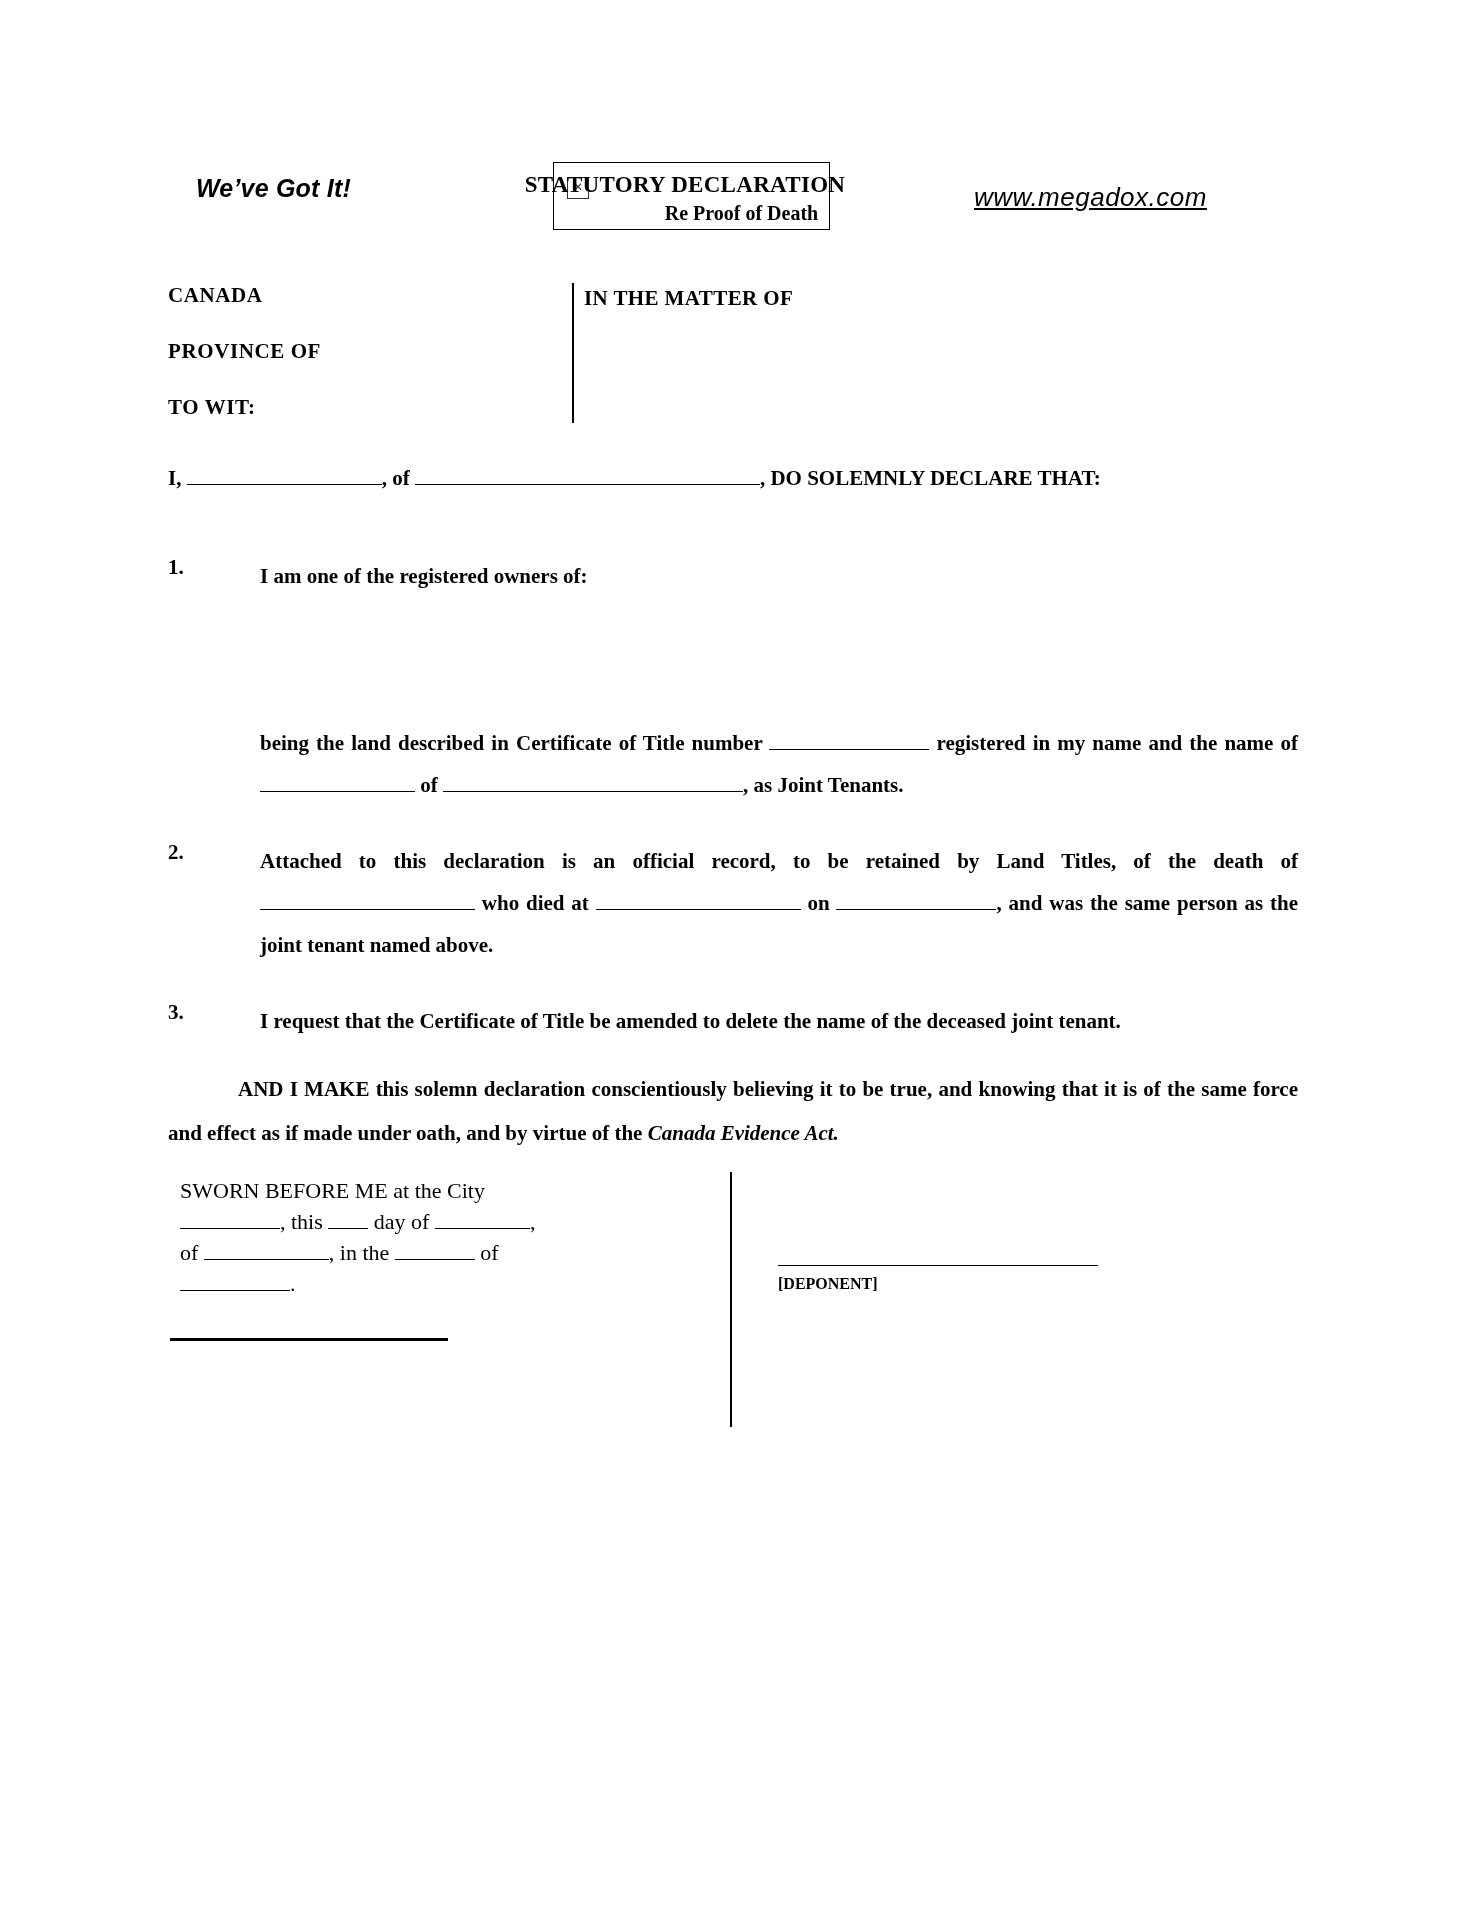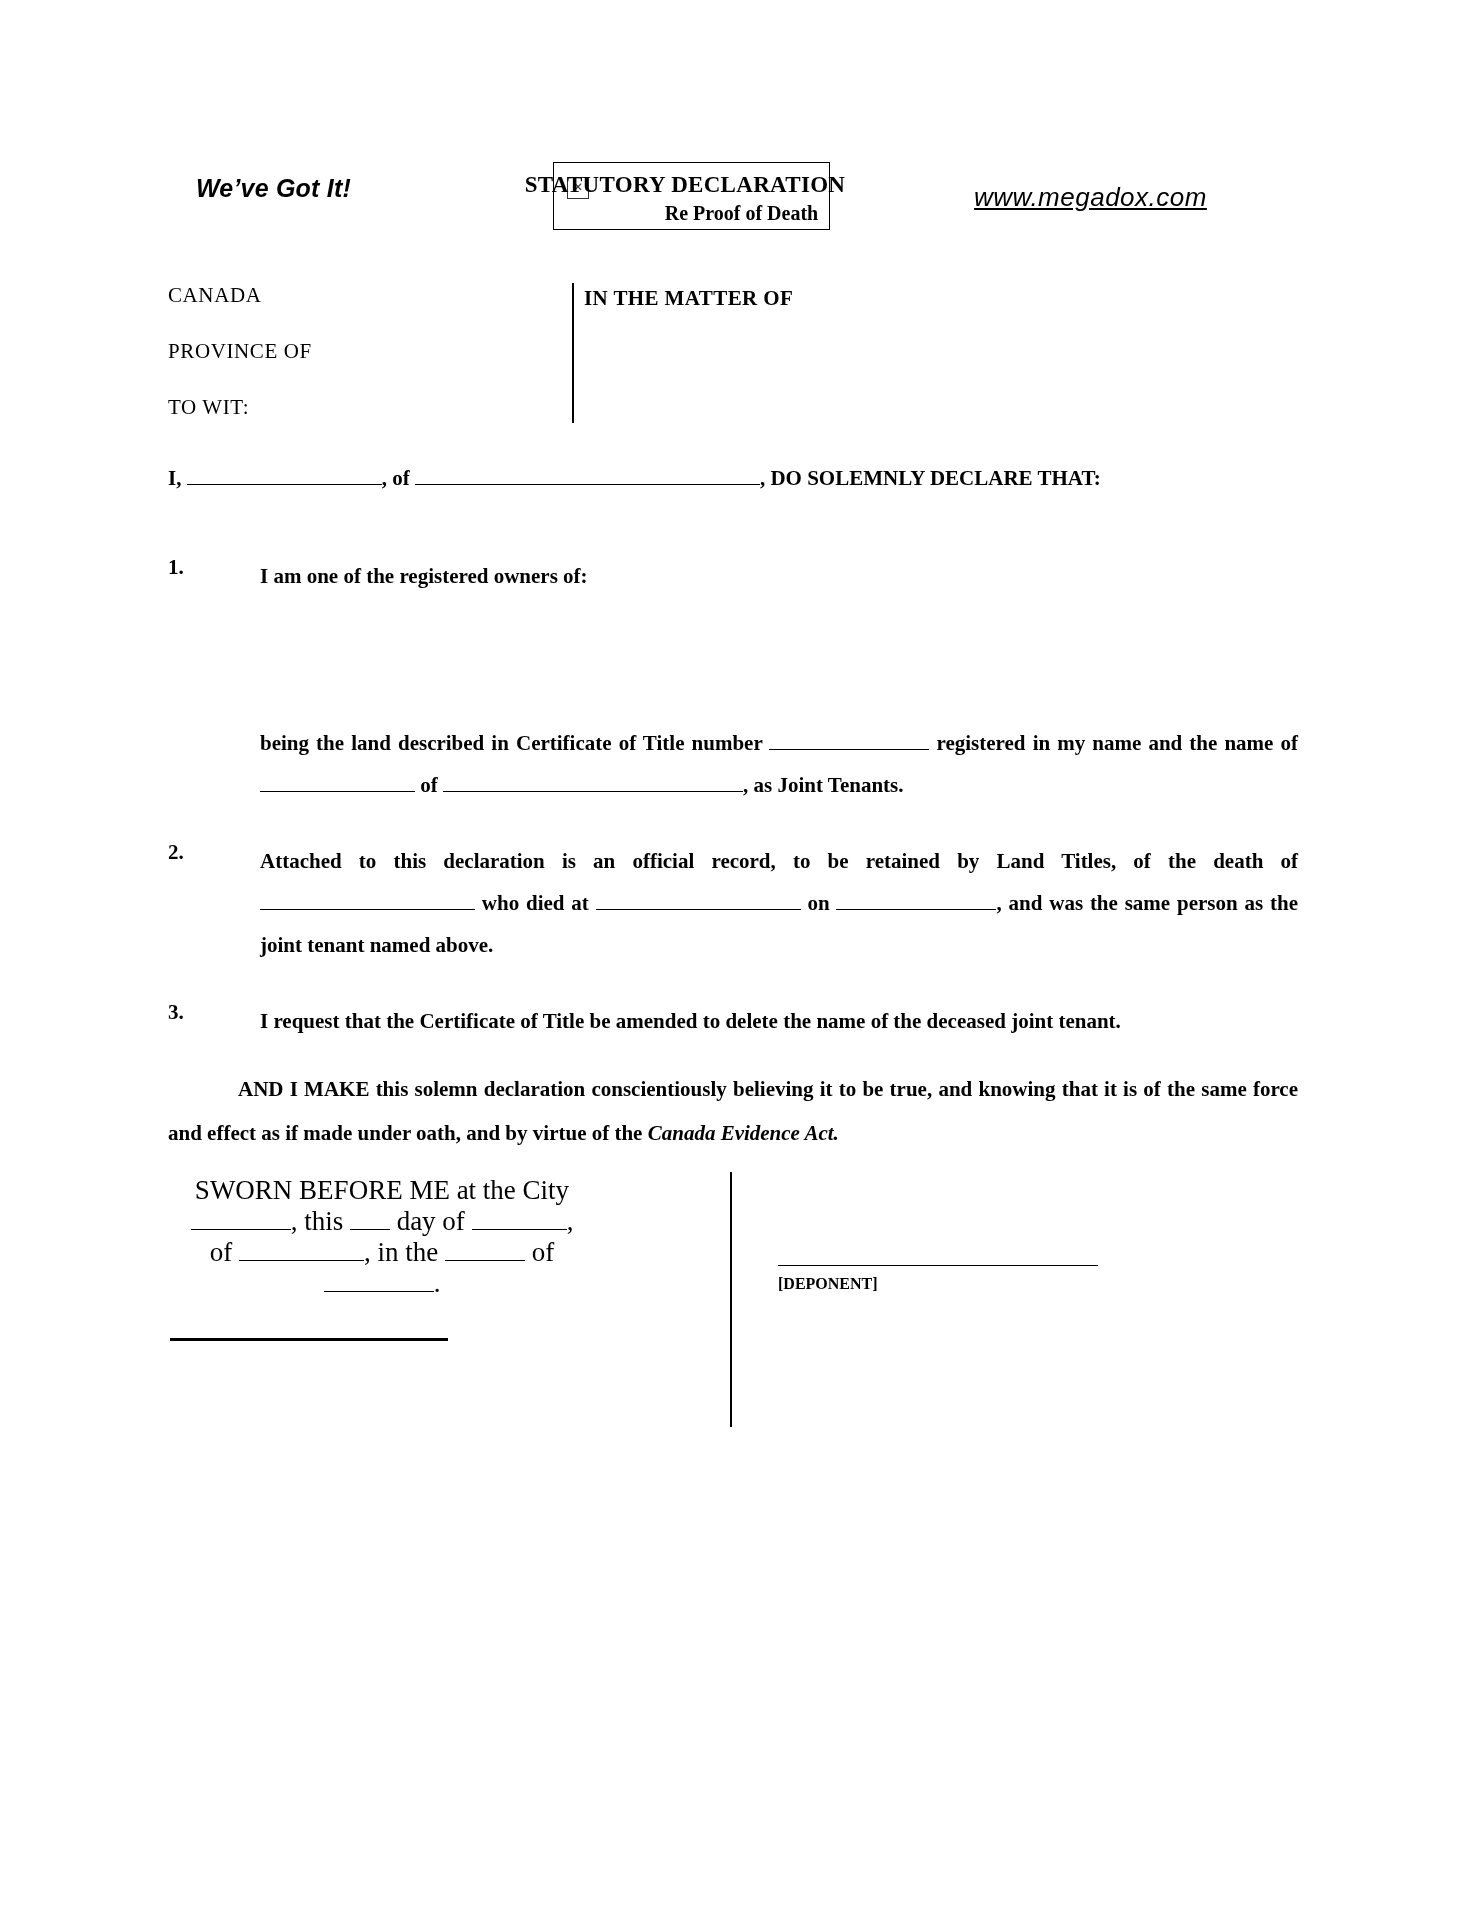--- a/index.html
+++ b/index.html
@@ -94,21 +94,21 @@
     font-weight: bold;
     font-size: 20px;
   }
 
   
   .juris {
     position: absolute;
     left: 168px;
     top: 283px;
     width: 430px;
-    font-weight: normal;
+    font-weight: bold;
     font-size: 21px;
     letter-spacing: 0.6px;
   }
   .juris div { margin-bottom: 31px; }
   .juris-rule {
     position: absolute;
     left: 572px;
     top: 283px;
     width: 2px;
     height: 140px;
@@ -171,26 +171,25 @@
     font-size: 21px;
     font-weight: bold;
     line-height: 44px;
     text-align: justify;
   }
   .andimake .ital { font-style: italic; font-weight: bold; }
 
   
   .sworn {
     position: absolute;
-    left: 172px;
+    left: 180px;
     top: 1175px;
     width: 420px;
-    font-size: 27px;
+    font-size: 22px;
     line-height: 31px;
-    text-align: center;
   }
   .sig-rule {
     position: absolute;
     left: 730px;
     top: 1172px;
     width: 2px;
     height: 255px;
     background: #000;
   }
   .comm-line {

